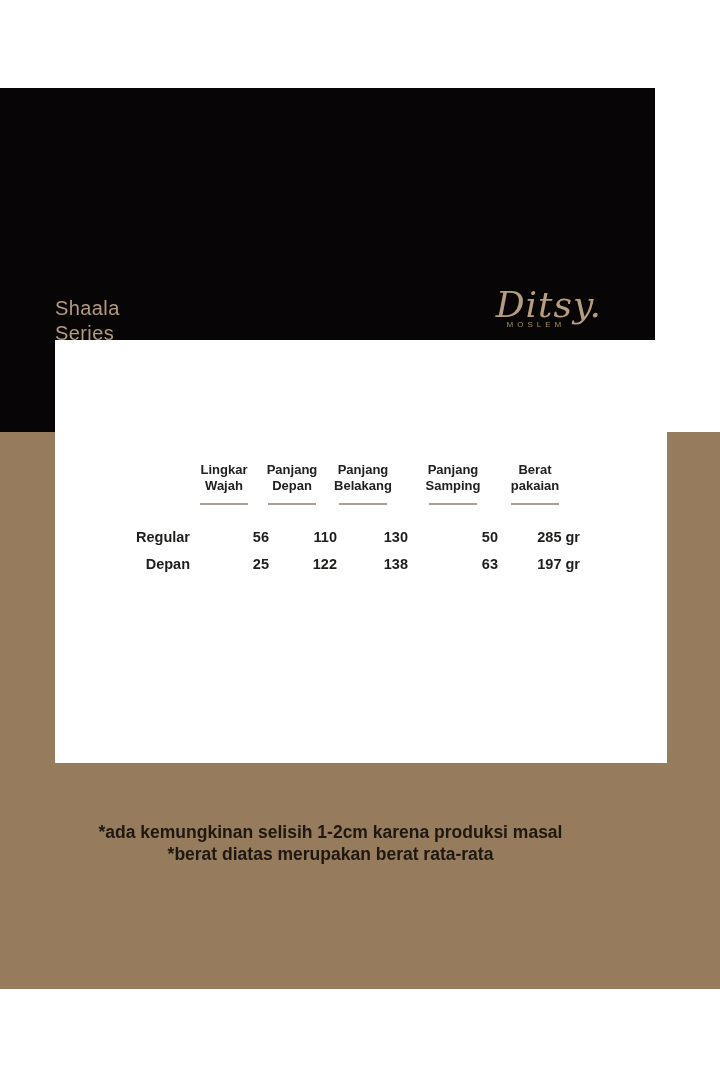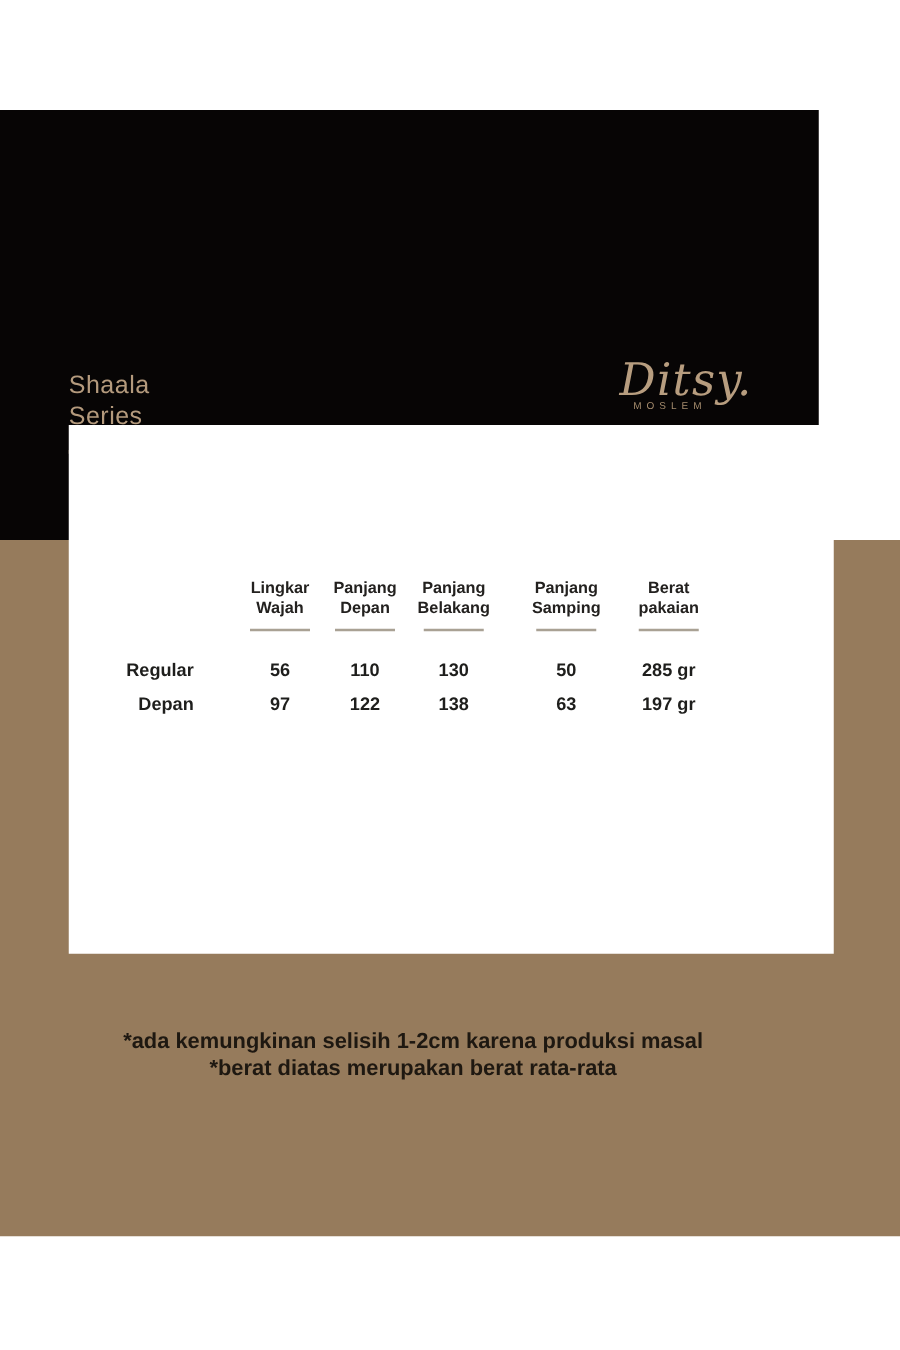--- a/index.html
+++ b/index.html
@@ -58,40 +58,40 @@
     color: #a58c6d;
   }
 
   
   .card {
     position: absolute; left: 55px; top: 340px;
     width: 612px; height: 423px;
     background: #ffffff;
   }
   .col { position: absolute; top: 0; height: 100%; width: 90px; }
-  .col-labels { left: 0; width: 100px; }
+  .col-labels { left: 0; width: 100px; padding-left: 35px; }
   .col-1 { left: 124px; }
   .col-2 { left: 192px; }
   .col-3 { left: 263px; }
   .col-4 { left: 353px; }
   .col-5 { left: 435px; }
   .hdr {
     position: absolute; top: 122px; width: 100%;
     text-align: center;
     font-size: 13px; line-height: 15.5px; font-weight: 700;
     color: #23211f;
   }
   .rule {
     position: absolute; top: 163px; left: 50%;
     width: 48px; margin-left: -24px;
     border-top: 2px solid #a9a194;
   }
   .cell {
     position: absolute; width: 100%;
-    text-align: center;
+    text-align: right;
     font-size: 14.5px; font-weight: 700;
     color: #1e1e1c;
   }
   .row-1 { top: 189px; }
   .row-2 { top: 216px; }
   .col-labels .cell { text-align: right; }
 
   
   .footnotes {
     position: absolute; left: 0; top: 821px;
@@ -134,21 +134,21 @@
       <div class="cell row-2">Depan</div>
     </div>
 
     <div class="col col-1">
       <div class="hdr">
         <div>Lingkar</div>
         <div>Wajah</div>
       </div>
       <div class="rule"></div>
       <div class="cell row-1">56</div>
-      <div class="cell row-2">97</div>
+      <div class="cell row-2">25</div>
     </div>
 
     <div class="col col-2">
       <div class="hdr">
         <div>Panjang</div>
         <div>Depan</div>
       </div>
       <div class="rule"></div>
       <div class="cell row-1">110</div>
       <div class="cell row-2">122</div>

